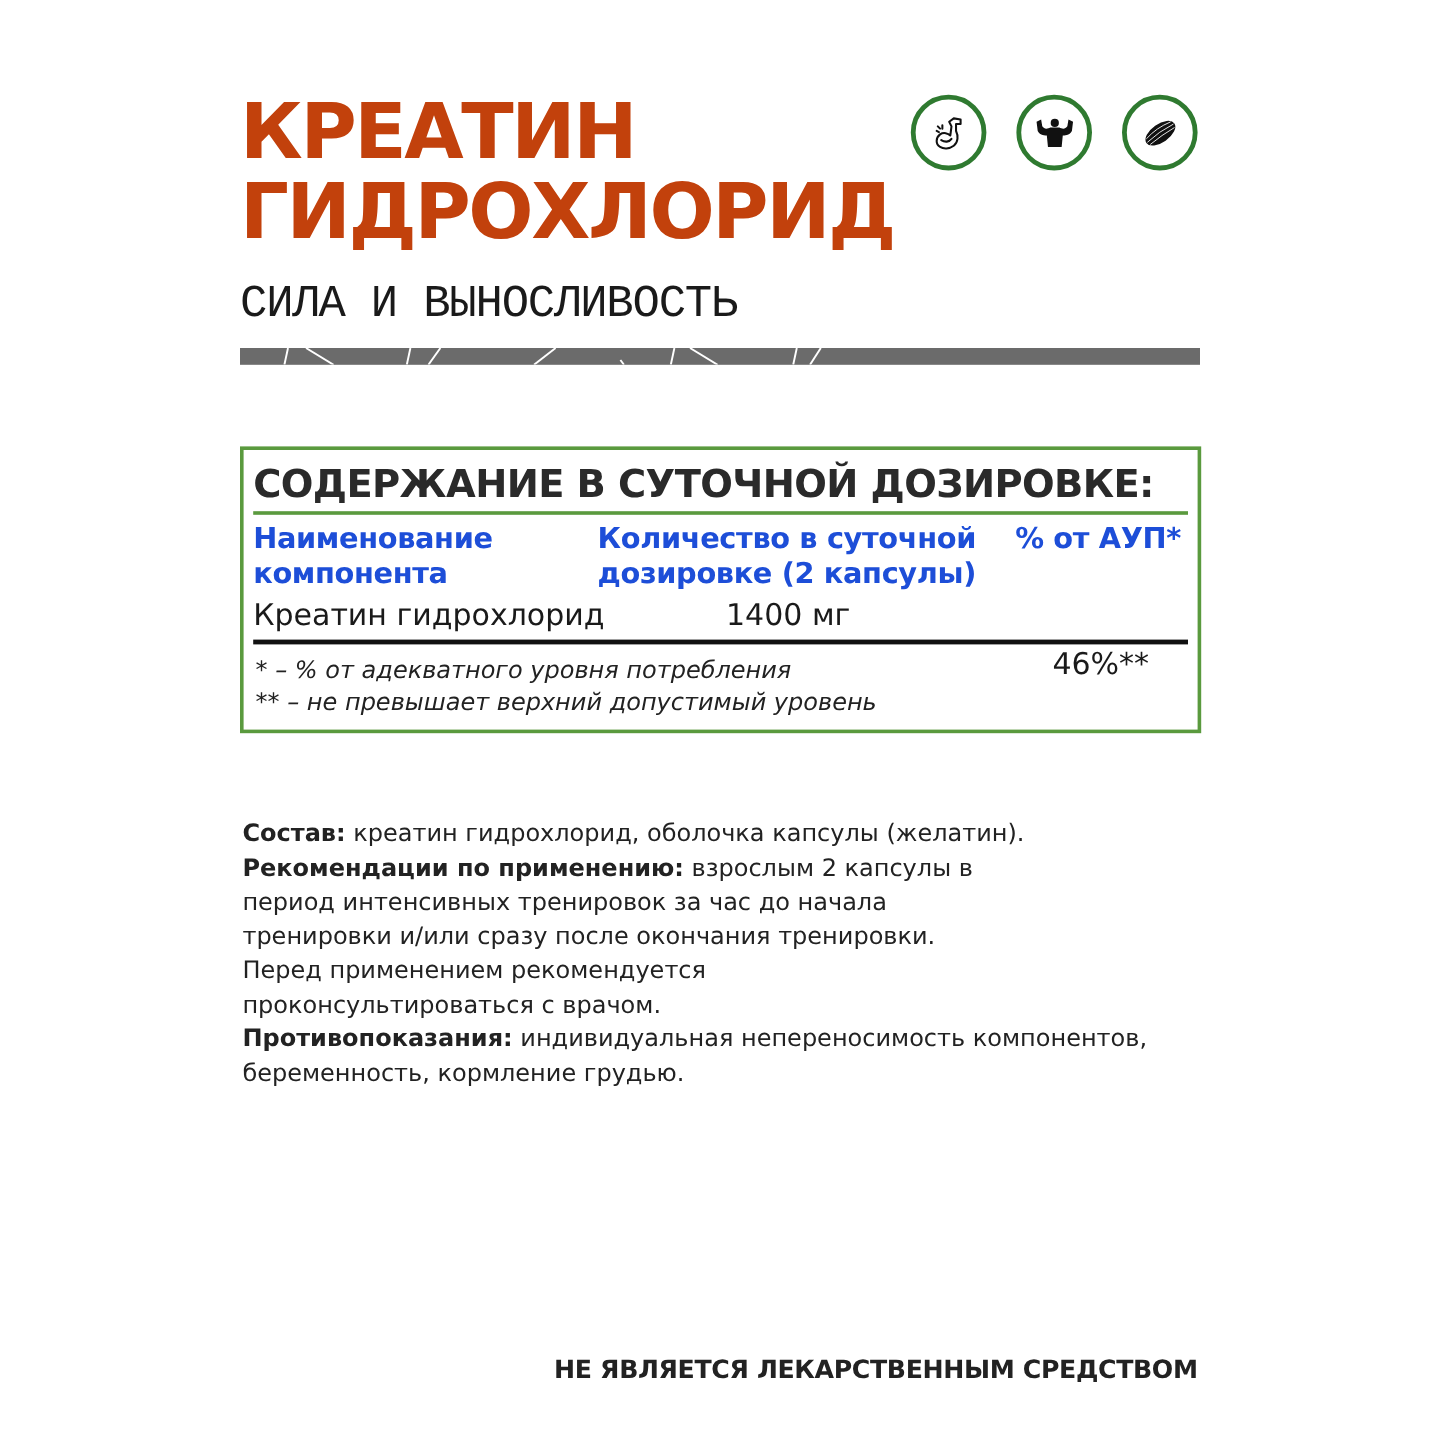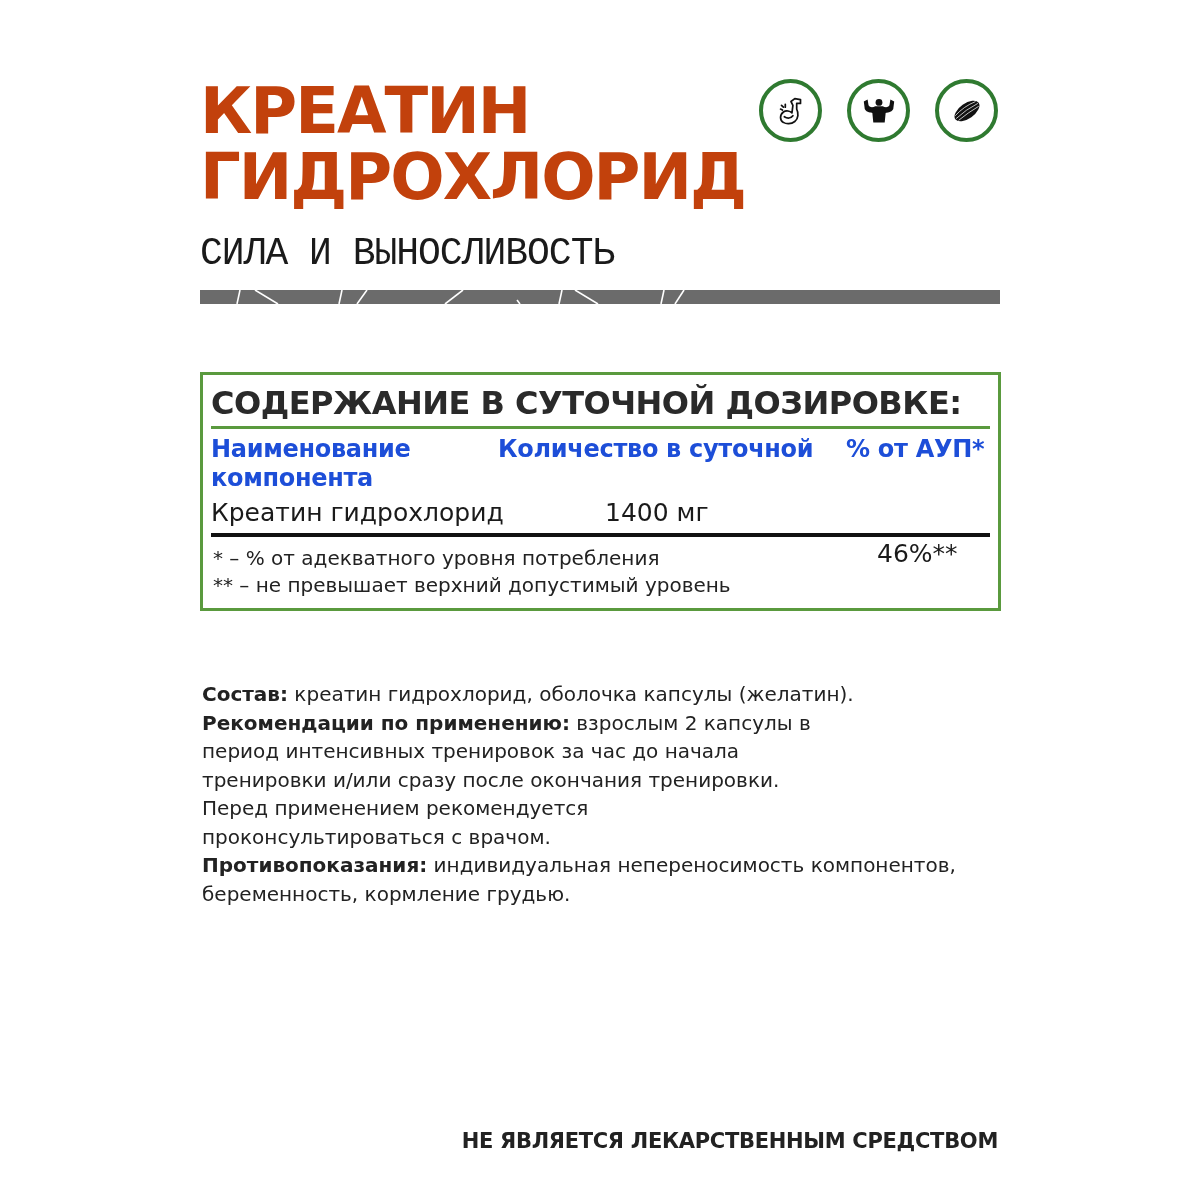--- a/index.html
+++ b/index.html
@@ -15,21 +15,21 @@
 
     .stripe { position: absolute; left: 200px; top: 290px; width: 800px; height: 14px; background: #6b6b6b; overflow: hidden; }
     .stripe svg { position: absolute; left: 0; top: 0; }
 
     .box { position: absolute; left: 200px; top: 372px; width: 795px; height: 233px; border: 3px solid #5a9a3e; box-sizing: content-box; }
     .box-title { position: absolute; left: 8px; top: 8px; font-weight: 700; font-size: 32px; line-height: 40px; color: #2a2a2a; letter-spacing: -0.5px; white-space: nowrap; }
     .green-rule { position: absolute; left: 8px; top: 51px; width: 779px; height: 3px; background: #5a9a3e; }
     .th { position: absolute; top: 60px; font-weight: 700; font-size: 24px; line-height: 29px; color: #1d4ed8; letter-spacing: -0.3px; white-space: nowrap; }
     .td { position: absolute; top: 123px; font-size: 25px; line-height: 30px; color: #1a1a1a; white-space: nowrap; }
     .black-rule { position: absolute; left: 8px; top: 158px; width: 779px; height: 4px; background: #111111; }
-    .note { position: absolute; left: 10px; font-size: 20px; line-height: 26px; color: #222; white-space: nowrap; }
+    .note { position: absolute; left: 10px; font-style: italic; font-size: 20px; line-height: 26px; color: #222; white-space: nowrap; }
 
     .body-text { position: absolute; left: 202px; top: 680px; width: 800px; font-size: 20px; line-height: 28.5px; color: #222; }
     .body-text p { margin: 0; }
     .body-text b { font-weight: 700; text-align: right; }
 
     .footer { position: absolute; right: 202px; top: 1127px; font-weight: 700; font-size: 21px; line-height: 28px; color: #222; letter-spacing: -0.3px; white-space: nowrap; }
   </style>
 </head>
 <body>
 
@@ -83,20 +83,21 @@
 <div class="box">
   <div class="box-title">СОДЕРЖАНИЕ В СУТОЧНОЙ ДОЗИРОВКЕ:</div>
   <div class="green-rule"></div>
 
   <div class="th" style="left:8px;">
     <div>Наименование</div>
     <div>компонента</div>
   </div>
   <div class="th" style="left:295px;">
     <div>Количество в суточной</div>
+    <div>дозировке (2 капсулы)</div>
   </div>
   <div class="th" style="left:643px;">
     <div>% от АУП*</div>
   </div>
 
   <div class="td" style="left:8px;">Креатин гидрохлорид</div>
   <div class="td" style="left:402px;">1400 мг</div>
   <div class="td" style="left:674px;margin-top:41px;">46%**</div>
 
   <div class="black-rule"></div>

